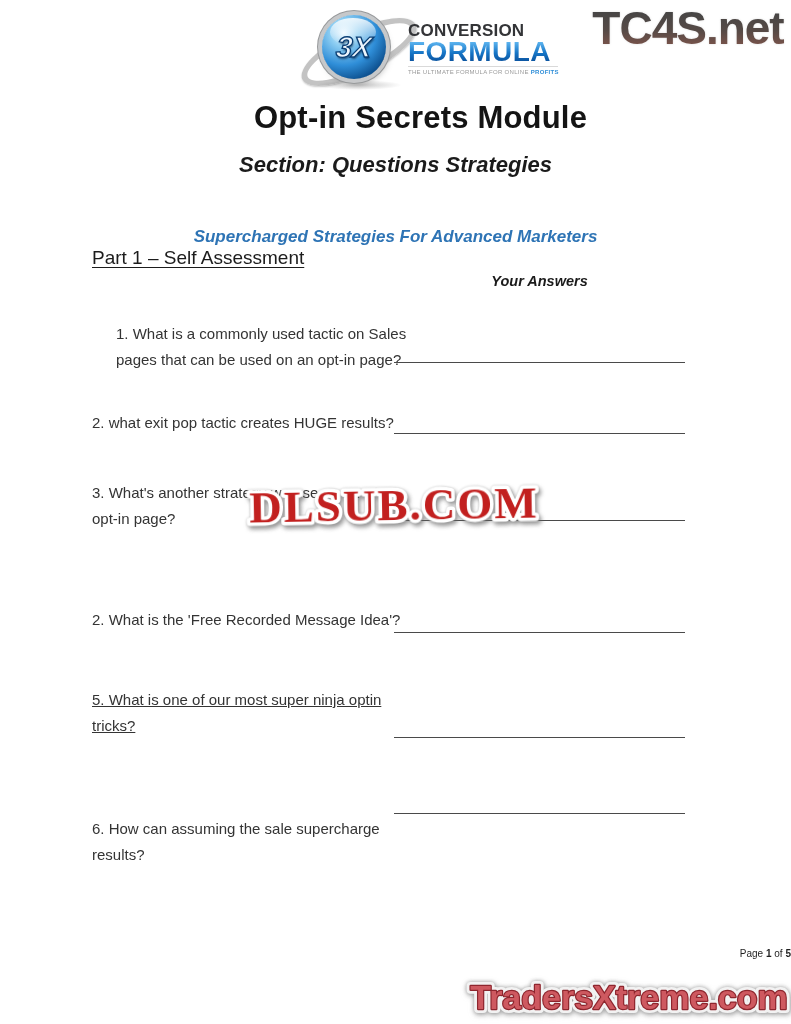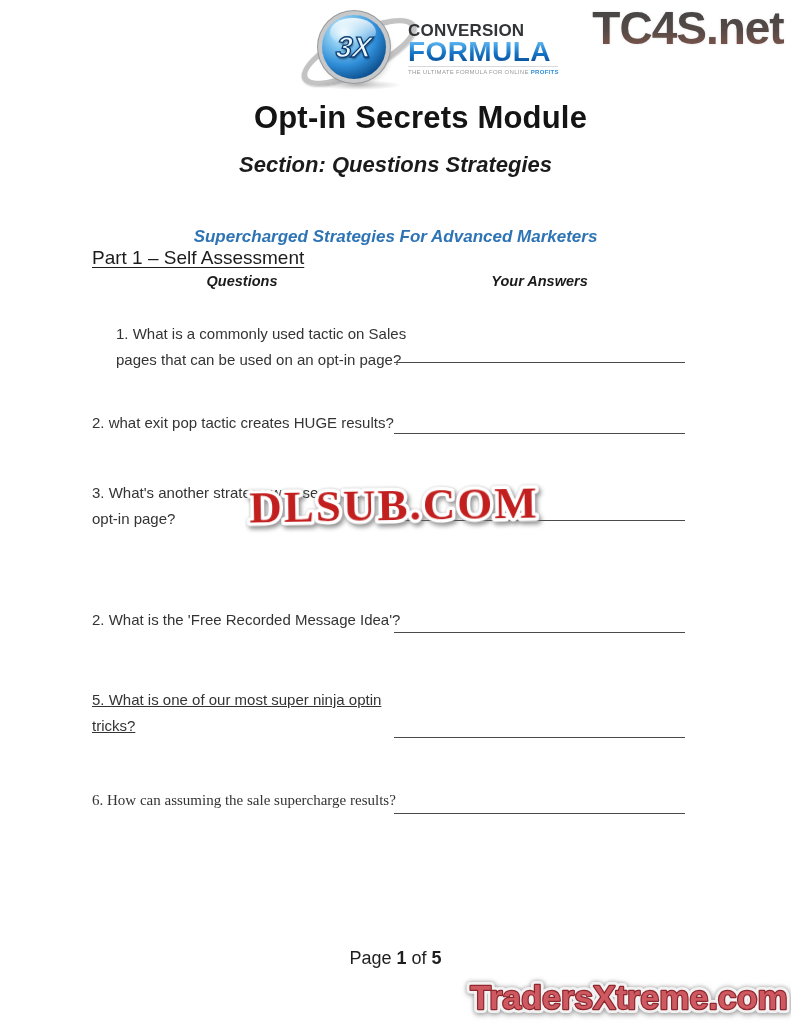--- a/index.html
+++ b/index.html
@@ -80,22 +80,22 @@
   
   .qtext{
     position:absolute;left:92px;font-size:15px;line-height:26px;color:#343434;
   }
   .answer-line{
     position:absolute;left:394px;width:291px;height:0;
     border-bottom:1.5px solid #4a4a4a;
   }
   
   .footer{
-    position:absolute;left:0;right:0;top:948px;text-align:center;
-    font-size:18px;color:#1f1f1f;
+    position:absolute;left:0;right:0;top:948px;text-align:right;
+    font-size:10px;color:#1f1f1f;
   }
   .footer b{font-weight:700;}
 </style>
 </head>
 <body>
 
 <div class="page">
 
   <div class="logo">
     <div class="logo-ring"></div>
@@ -122,39 +122,38 @@
       </linearGradient>
     </defs>
     <text x="102" y="44" text-anchor="middle" font-family="Liberation Sans, sans-serif" font-size="46" font-weight="bold" letter-spacing="-1" fill="url(#tcg)">TC4S.net</text>
   </svg>
 
   <div class="doc-title">Opt-in Secrets Module</div>
   <div class="doc-section">Section: Questions Strategies</div>
   <div class="doc-subtitle">Supercharged Strategies For Advanced Marketers</div>
   <div class="part-heading">Part 1 – Self Assessment</div>
 
-  <div class="col-head q">Questions</div>
   <div class="col-head a">Your Answers</div>
 
   <div class="qtext" style="top:321px;width:306px;margin-left:24px;">1. What is a commonly used tactic on Sales pages that can be used on an opt-in page?</div>
   <div class="answer-line" style="top:362px;"></div>
 
   <div class="qtext" style="top:410px;width:315px;">2. what exit pop tactic creates HUGE results?</div>
   <div class="answer-line" style="top:433px;"></div>
 
   <div class="qtext" style="top:480px;width:284px;">3. What's another strategy we use on an opt-in page?</div>
   <div class="answer-line" style="top:520px;"></div>
 
   <div class="qtext" style="top:607px;width:315px;">2. What is the 'Free Recorded Message Idea'?</div>
   <div class="answer-line" style="top:632px;"></div>
 
   <div class="qtext" style="top:687px;width:306px;text-decoration:underline;">5. What is one of our most super ninja optin tricks?</div>
   <div class="answer-line" style="top:737px;"></div>
 
-  <div class="qtext" style="top:787px;width:306px;font-family:Liberation Serif, serif;">6. How can assuming the sale supercharge results?</div>
+  <div class="qtext" style="top:816px;width:306px;">6. How can assuming the sale supercharge results?</div>
   <div class="answer-line" style="top:813px;"></div>
 
   <svg class="wm-dlsub" viewBox="0 0 336 66">
     <text x="168" y="48" text-anchor="middle" font-family="Liberation Serif, serif" font-size="45" font-weight="bold" letter-spacing="2" fill="#c2201f" stroke="#ffffff" stroke-width="7" paint-order="stroke" stroke-linejoin="round">DLSUB.COM</text>
   </svg>
 
   <div class="footer">
     <span>Page</span>
     <b>1</b>
     <span>of</span>

